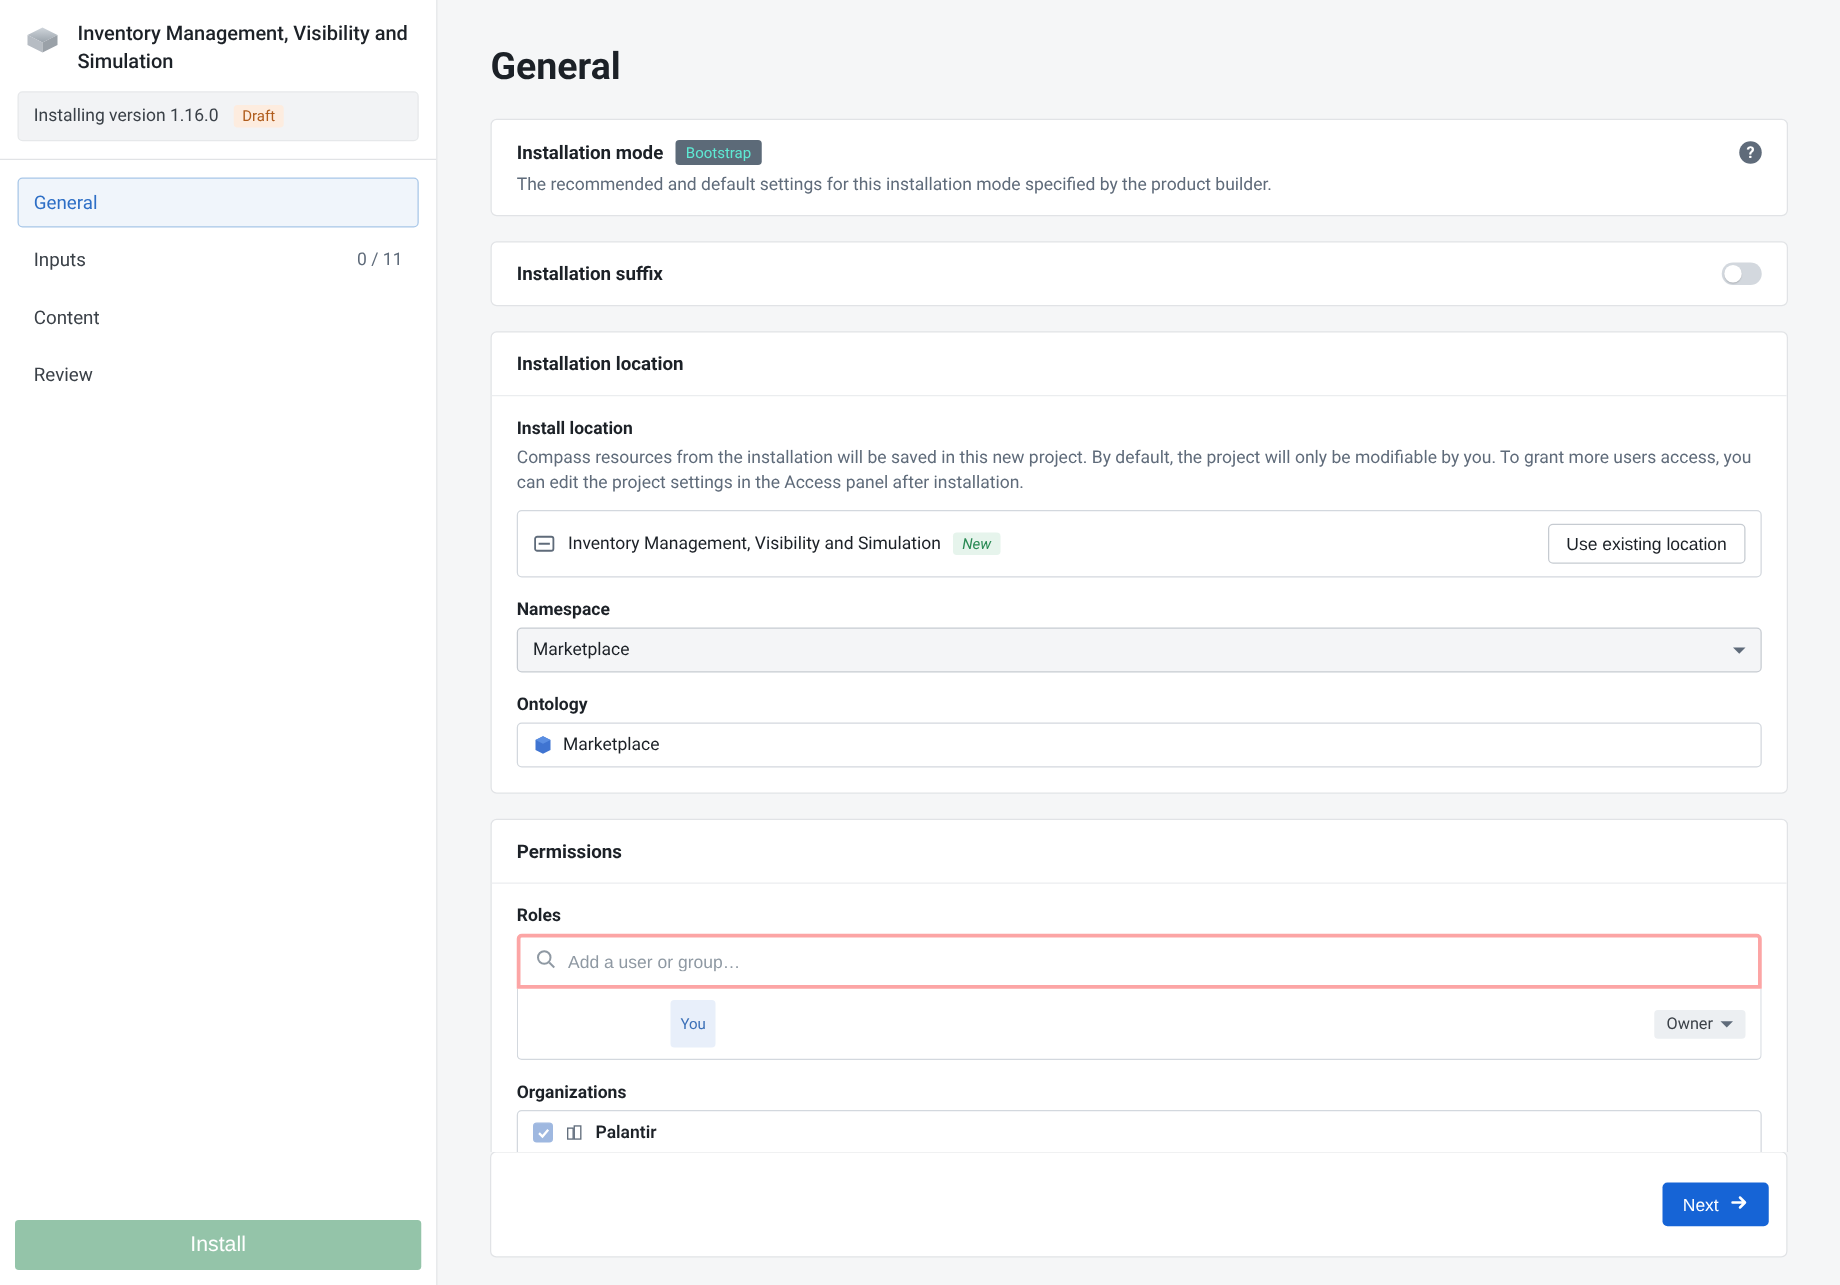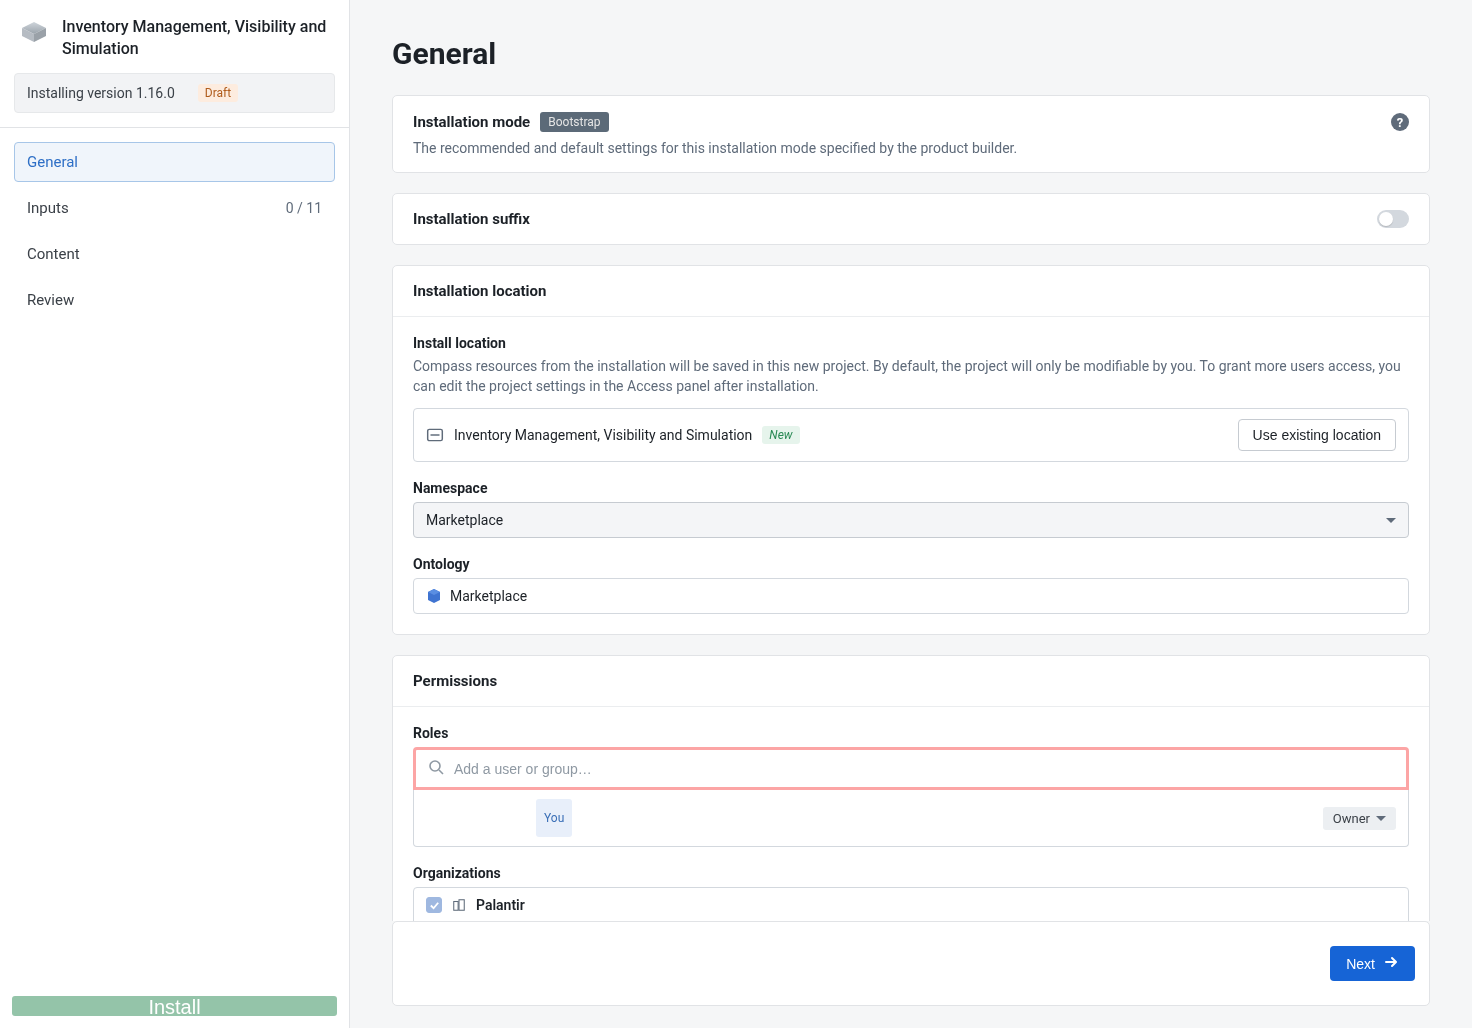--- a/index.html
+++ b/index.html
@@ -38,21 +38,21 @@
     line-height: 1.35;
   }
   .version-bar {
     margin: 0 14px 14px 14px;
     background: #f2f3f5;
     border: 1px solid #e6e8ea;
     border-radius: 4px;
     padding: 10px 12px;
     display: flex;
     align-items: center;
-    gap: 23px;
+    gap: 12px;
     font-size: 14px;
     color: #3b4148;
   }
   .badge.draft {
     background: #fdecdf;
     color: #b05c1c;
     font-size: 12px;
     padding: 2px 7px;
     border-radius: 3px;
   }
@@ -76,26 +76,26 @@
     background: #f0f5fb;
     color: #2e6fc6;
     border: 1px solid #a7c6e8;
   }
   .nav-count { color: #5f6b7a; font-size: 14px; }
   .install-btn {
     position: absolute;
     bottom: 12px;
     left: 12px;
     right: 12px;
-    height: 20px;
+    height: 40px;
     background: #94c4a9;
     color: #fff;
     border: none;
     border-radius: 3px;
-    font-size: 20px;
+    font-size: 17px;
     cursor: not-allowed;
   }
   .main {
     flex: 1;
     display: flex;
     flex-direction: column;
     overflow: hidden;
   }
   .main-scroll {
     flex: 1;
@@ -118,21 +118,21 @@
     padding: 16px 20px;
     display: flex;
     align-items: center;
     justify-content: space-between;
   }
   .card-header.with-sub { flex-direction: column; align-items: stretch; gap: 8px; }
   .card-header-row { display:flex; align-items:center; gap:10px; justify-content:space-between; }
   .card-title { font-weight: 700; font-size: 15px; color: #1c2127; }
   .badge.bootstrap {
     background: #5c6a78;
-    color: #e5e5e5;
+    color: #5eead4;
     font-size: 12px;
     padding: 3px 8px;
     border-radius: 3px;
   }
   .card-subtext { color: #5f6b7a; font-size: 14px; }
   .help-icon {
     width: 18px; height: 18px; border-radius: 50%;
     background: #5f6b7a; color: #fff;
     display: inline-flex; align-items: center; justify-content: center;
     font-size: 13px; font-weight: 700;

